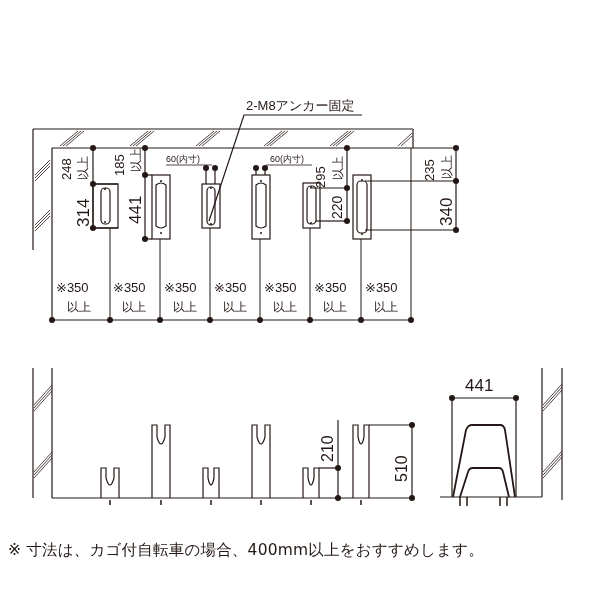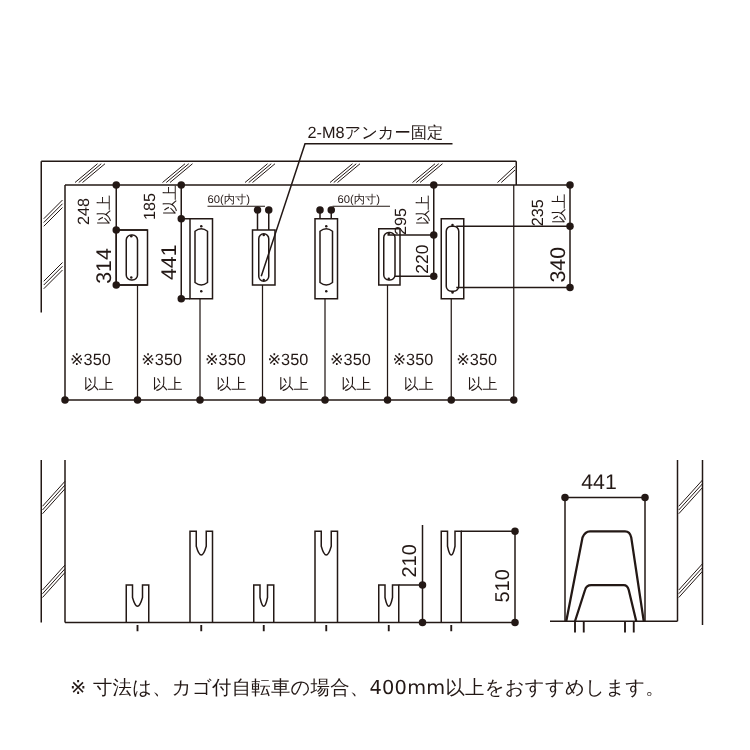--- a/index.html
+++ b/index.html
@@ -1,19 +1,19 @@
 <!DOCTYPE html>
 <html><head>
 <meta charset="utf-8">
 <style>
   html, body { margin:0; padding:0; background:#fff; }
   body { width:600px; height:600px; position:relative; overflow:hidden; font-family:"DejaVu Sans", sans-serif; color:#231815; }
   svg { position:absolute; left:0; top:0; }
   .lbl { font-family:"Liberation Sans", "DejaVu Sans", sans-serif; fill:#231815; }
-  .note { position:absolute; left:8px; top:540px; font-size:15.5px; letter-spacing:0.2px; white-space:nowrap; font-family:"DejaVu Sans", sans-serif; color:#231815;margin-left:48px; }
+  .note { position:absolute; left:8px; top:540px; font-size:15.5px; letter-spacing:0.2px; white-space:nowrap; font-family:"DejaVu Sans", sans-serif; color:#231815; }
 </style>
 </head>
 <body>
 
 <svg width="600" height="600" viewBox="0 0 600 600">
   <g stroke="#231815" fill="none" stroke-width="1.2">
 
     <g>
       <line x1="33" y1="129" x2="413" y2="129"></line>
       <line x1="33" y1="129" x2="33" y2="250"></line>

